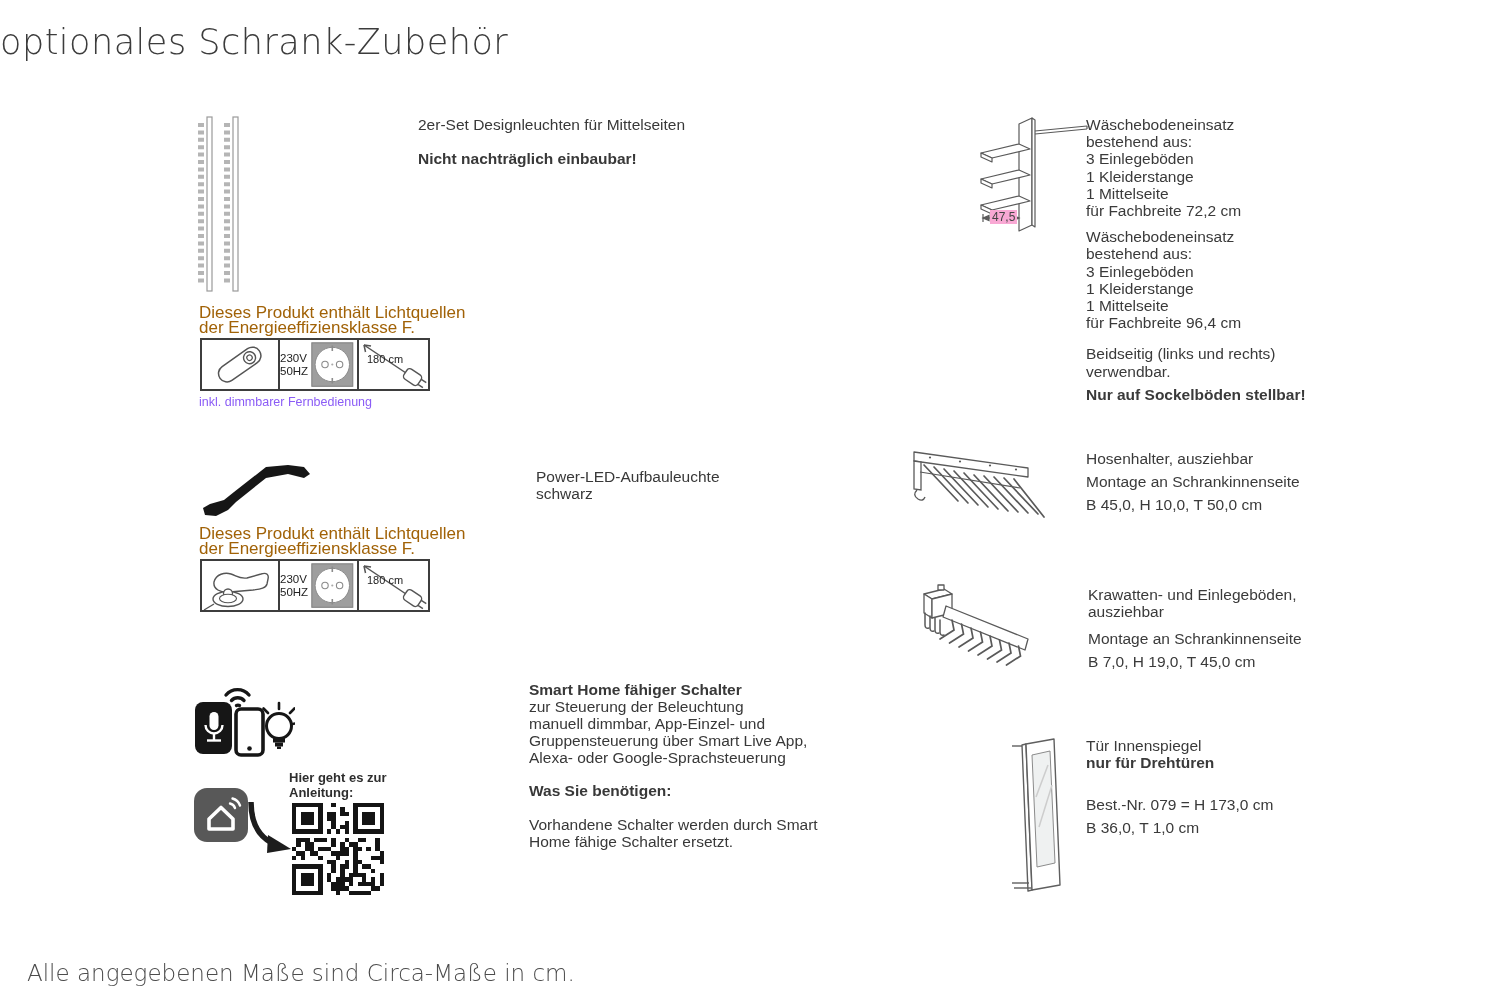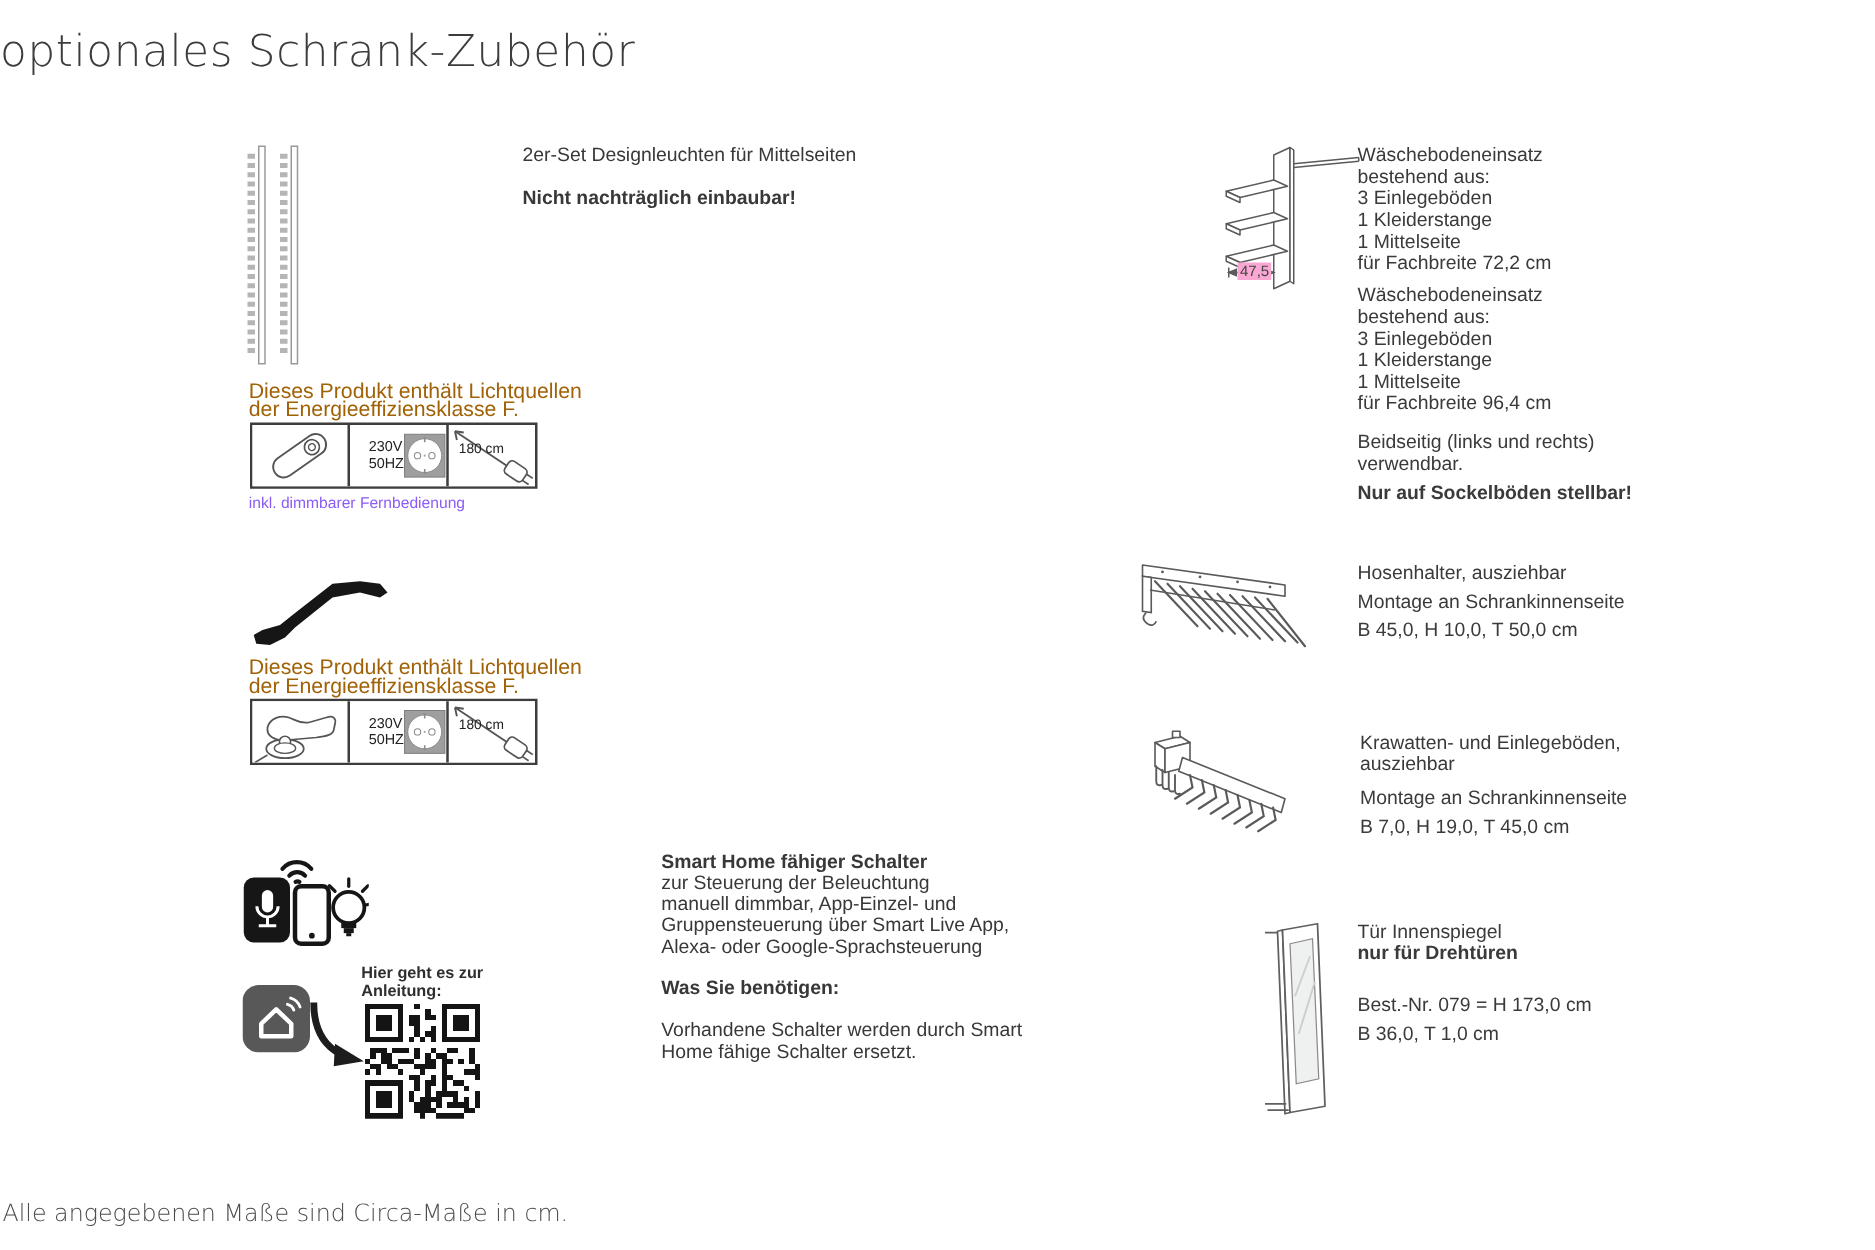--- a/index.html
+++ b/index.html
@@ -9,29 +9,29 @@
   .title{position:absolute;top:22px;left:0;width:100%;text-align:left;margin:0;
          font-size:35px;font-weight:300;color:#3c3c3c;font-family:"DejaVu Sans",sans-serif;letter-spacing:0.5px;}
   .t15{font-size:15.5px;line-height:17px;color:#383838;}
   .t12{font-size:17px;line-height:14.5px;color:#a16207;}
   .bold{font-weight:700;}
   .spec-row{position:absolute;display:flex;border:2px solid #3d3d3d;background:#fff;}
   .spec-cell{position:relative;height:49px;background:#fff;}
   .spec-cell + .spec-cell{border-left:2px solid #3d3d3d;}
   .spec-mid{display:flex;align-items:center;}
   .vf{display:flex;flex-direction:column;justify-content:center;font-size:11.5px;line-height:13px;
-      color:#222;padding-left:15px;width:31px;}
+      color:#222;padding-left:0;width:31px;}
   .cable-label{position:absolute;left:8px;top:13px;font-size:11px;color:#222;z-index:2;}
   .caption{font-size:12.5px;color:#8b5cf6;}
   .rcol{line-height:17.2px;font-size:15.5px;}
   .dim-label{position:absolute;font-size:12px;color:#444;background:#f9a8d4;padding:0 2px;z-index:2;}
   .bullet-row{display:flex;align-items:center;gap:8px;line-height:18px;}
   .bullet-sq{width:8px;height:8px;background:#a3a3a3;flex:0 0 auto;}
   .qr-label{font-size:13px;line-height:15px;font-weight:700;color:#2e2e2e;}
-  .footer{position:absolute;left:2px;top:960px;font-size:19px;font-weight:300;color:#4c4c4c;
+  .footer{position:absolute;left:27px;top:960px;font-size:23px;font-weight:300;color:#4c4c4c;
           font-family:"DejaVu Sans",sans-serif;}
   svg{display:block;}
 </style>
 </head>
 <body>
 
 <div class="canvas">
 
   <h1 class="title">optionales Schrank-Zubehör</h1>
 
@@ -87,20 +87,24 @@
           <line x1="14" y1="3" x2="20" y2="3" stroke="#555" stroke-width="1.4"></line>
         </g>
       </svg>
     </div>
   </div>
   <div class="abs caption" style="left:199px;top:395px">inkl. dimmbarer Fernbedienung</div>
 
   <svg class="abs" style="left:200px;top:458px" width="115" height="62" viewBox="0 0 115 62">
     <polygon points="3,50 5,57 16,58 28,52 36,44 66,20 88,16 104,20 110,16 104,9 88,7 66,9 34,34 24,42 10,46" fill="#161616"></polygon>
   </svg>
+  <div class="abs t15" style="left:536px;top:468px">
+    <div>Power-LED-Aufbauleuchte</div>
+    <div>schwarz</div>
+  </div>
 
   <div class="abs t12" style="left:199px;top:527px">
     <div>Dieses Produkt enthält Lichtquellen</div>
     <div>der Energieeffiziensklasse F.</div>
   </div>
 
   <div class="spec-row" style="left:200px;top:559px">
     <div class="spec-cell" style="width:76px">
       <svg width="76" height="49" viewBox="0 0 76 49">
         <path d="M12,21 C14,13 23,11 29,13 C35,15 37,18 45,17 L59,13 C65,11 67,14 66,18 L65,23 C64,27 59,28 51,29 L28,31 C18,32 11,28 12,21 Z" fill="#fff" stroke="#555" stroke-width="1.4"></path>

